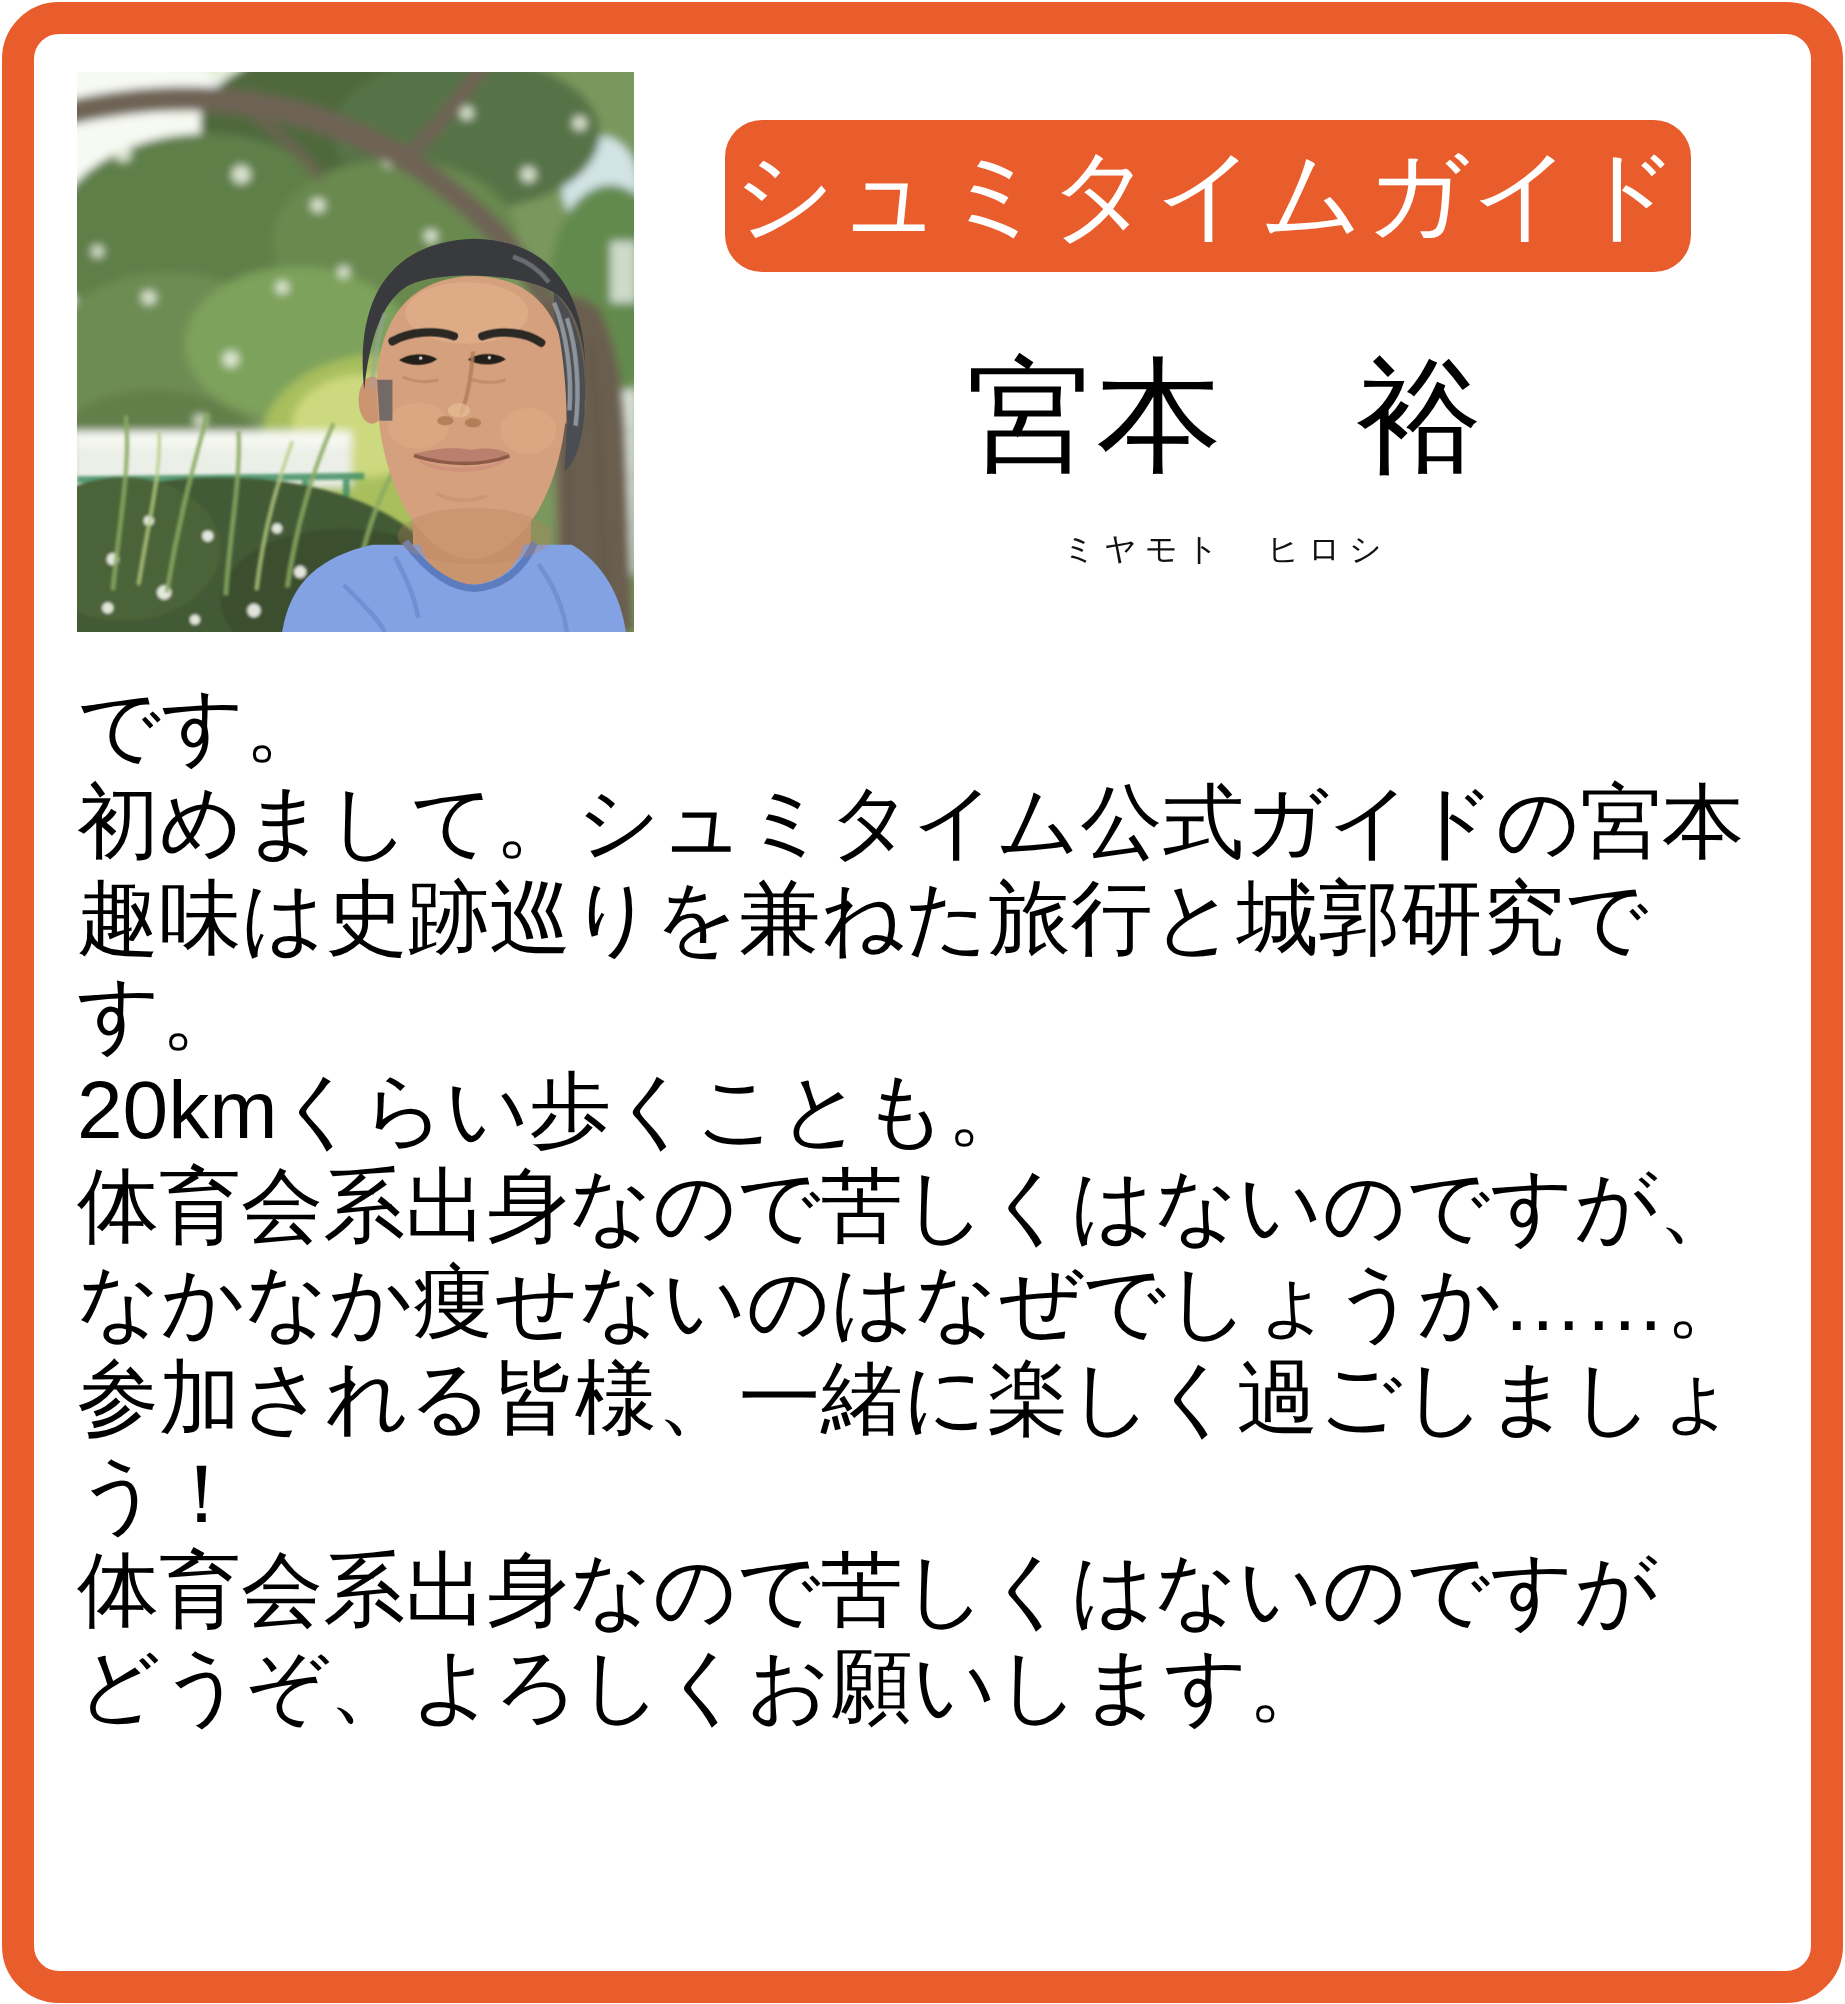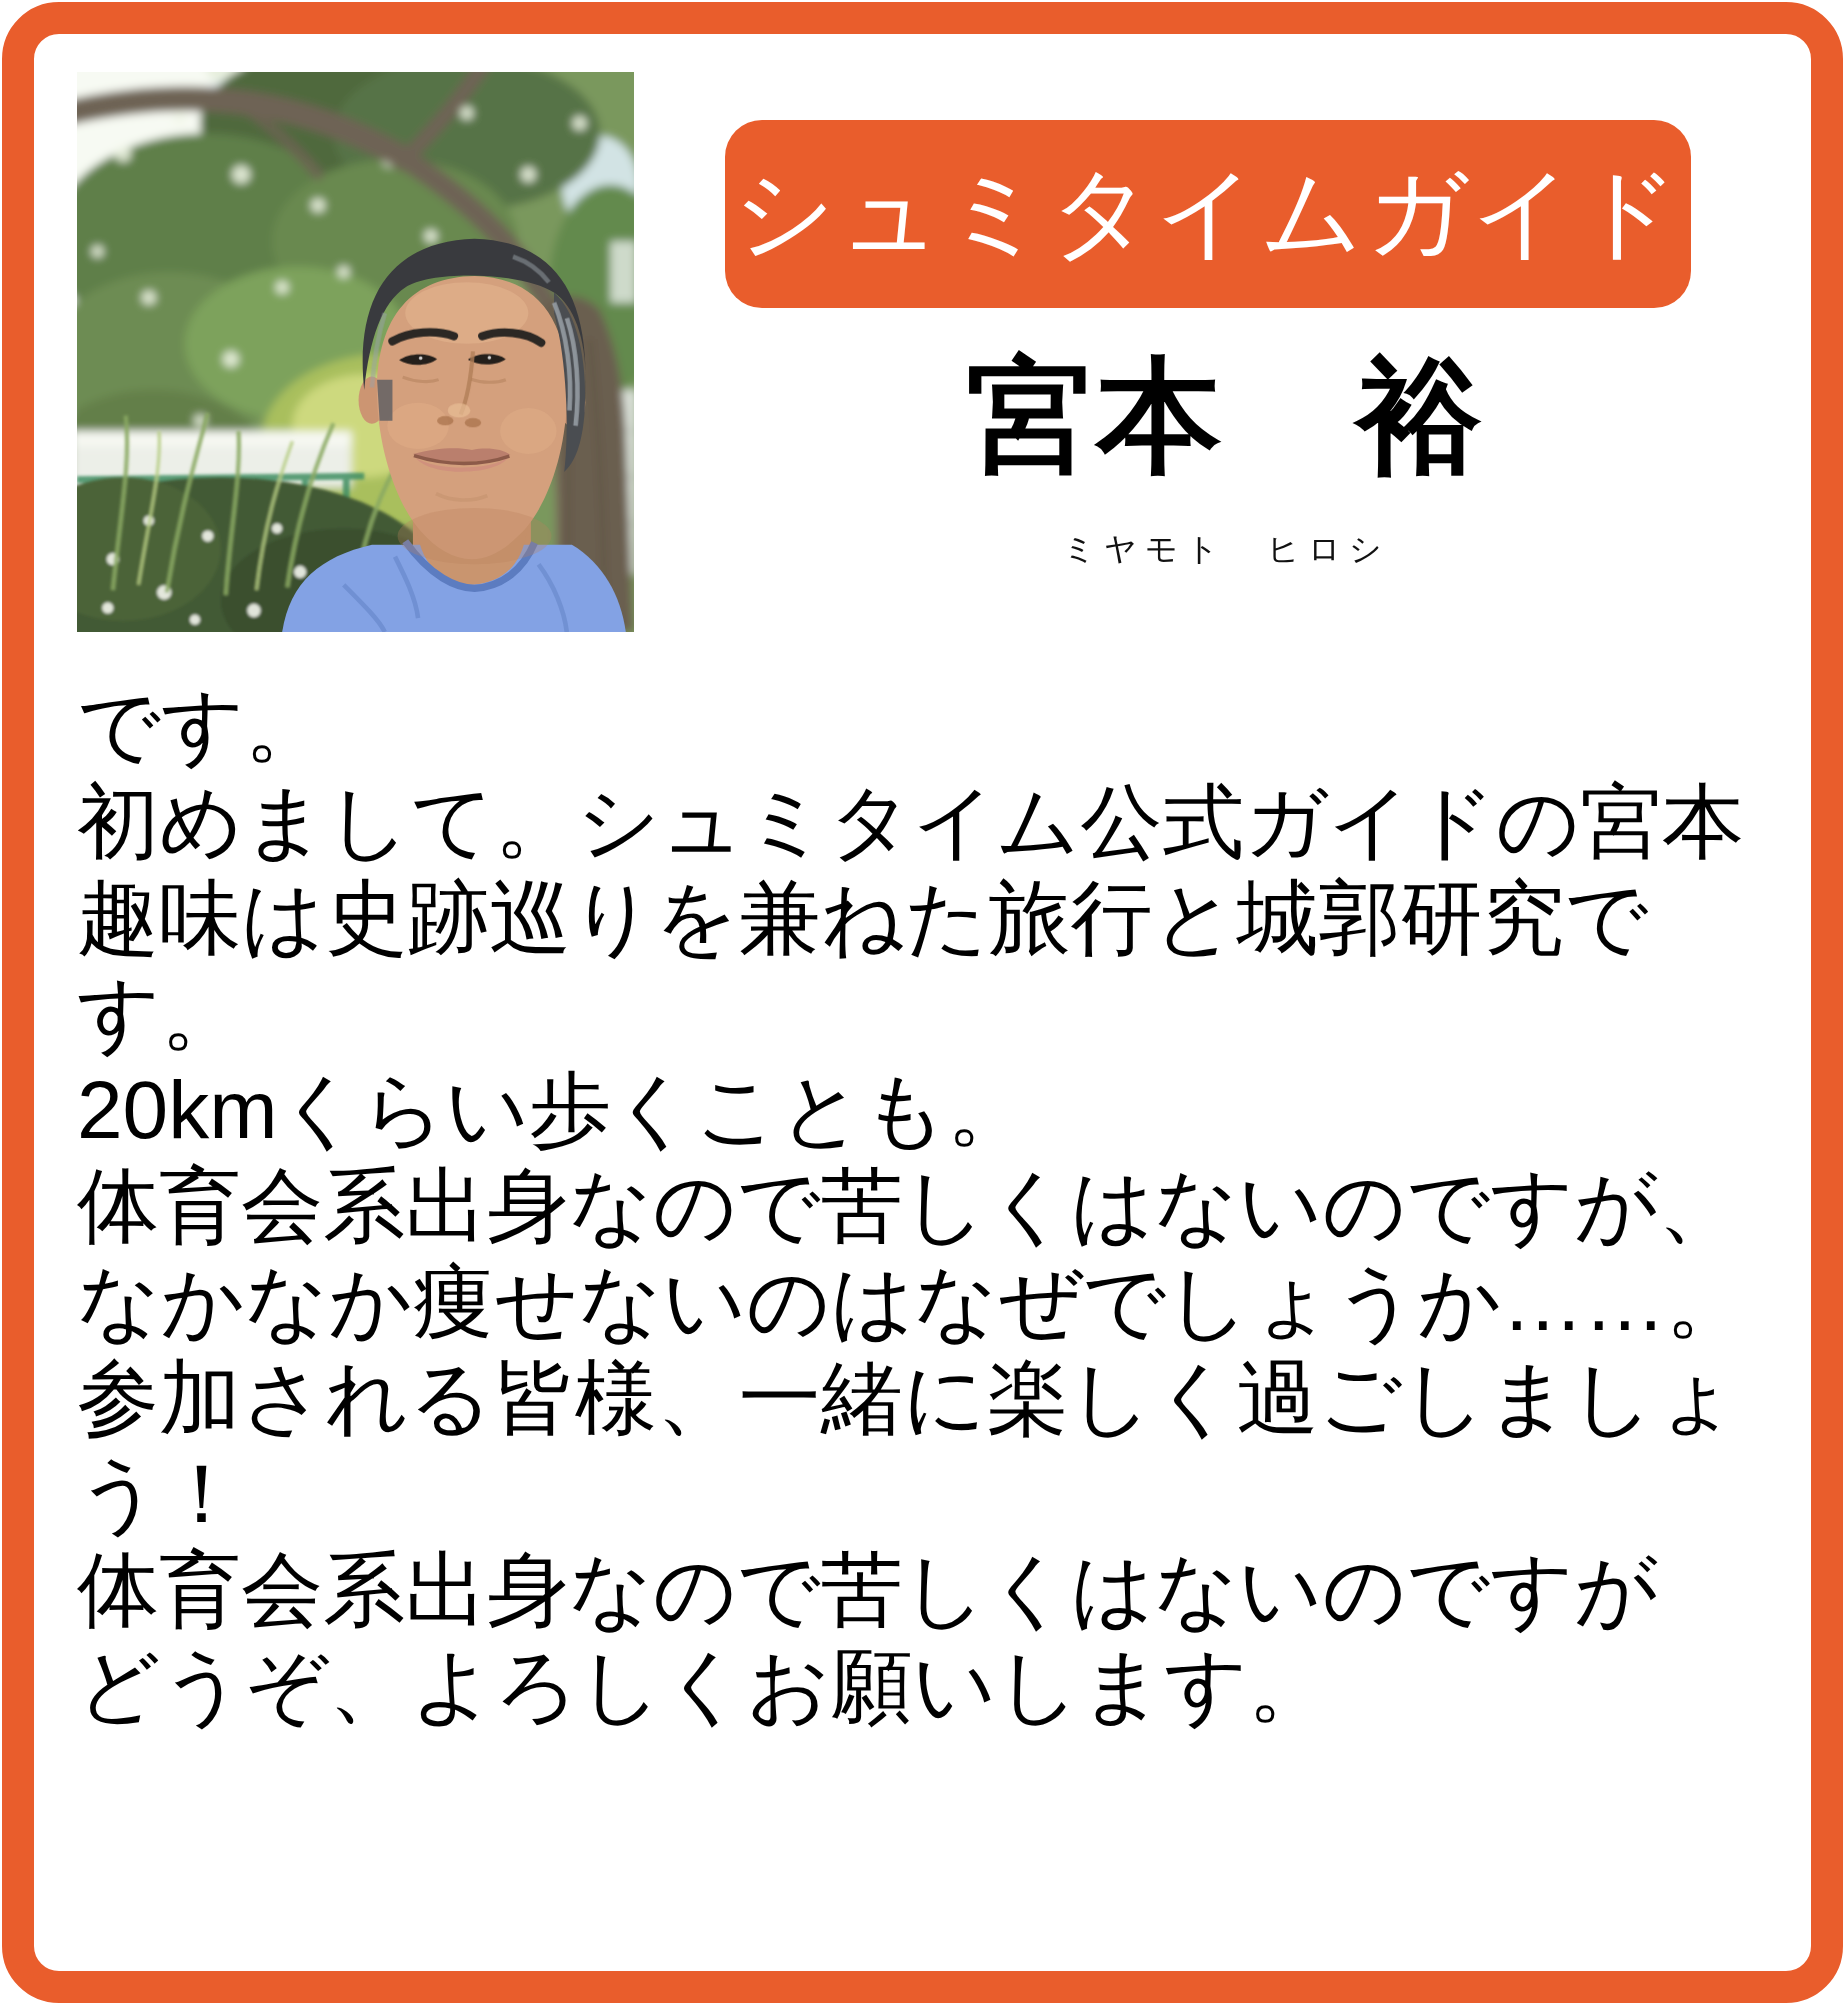--- a/index.html
+++ b/index.html
@@ -24,32 +24,32 @@
   .photo {
     position:absolute; left:77px; top:72px;
     width:557px; height:560px;
     margin:0; overflow:hidden;
     background:#7a985d;
   }
   .photo svg { display:block; width:100%; height:100%; }
   
   .badge {
     position:absolute; left:725px; top:120px;
-    width:966px; height:188px;
+    width:966px; height:152px;
     background:var(--accent);
     border-radius:37px;
     display:flex; align-items:center; justify-content:center;
     color:#fff; font-size:100px; font-weight:500; letter-spacing:3.1px;
     white-space:nowrap;
   }
   
   .name {
     position:absolute; left:641px; top:341px; width:1171px;
     margin:0; text-align:center;
-    font-size:125px; font-weight:700; letter-spacing:5.1px; line-height:1.2;
+    font-size:125px; font-weight:400; letter-spacing:5.1px; line-height:1.2;
     white-space:nowrap; color:var(--ink);
   }
   .kana {
     position:absolute; left:641px; top:528px; width:1171px;
     text-align:center;
     font-size:32px; font-weight:500; letter-spacing:8.2px;
     white-space:nowrap; color:#111;
   }
   
   .bio {

